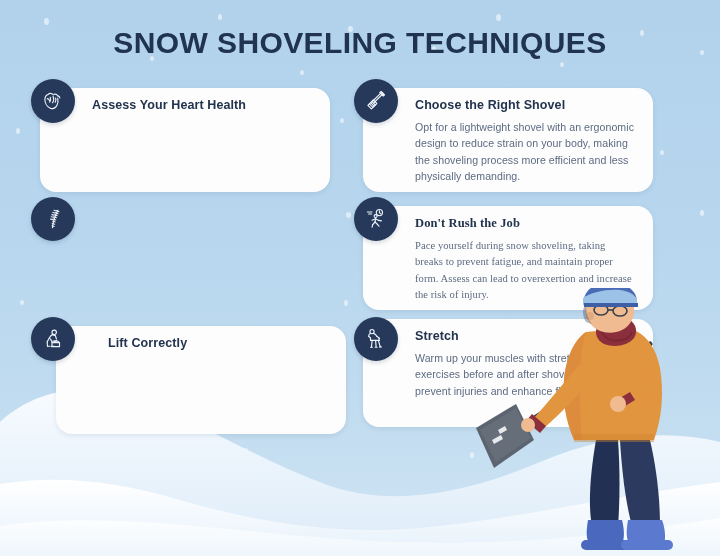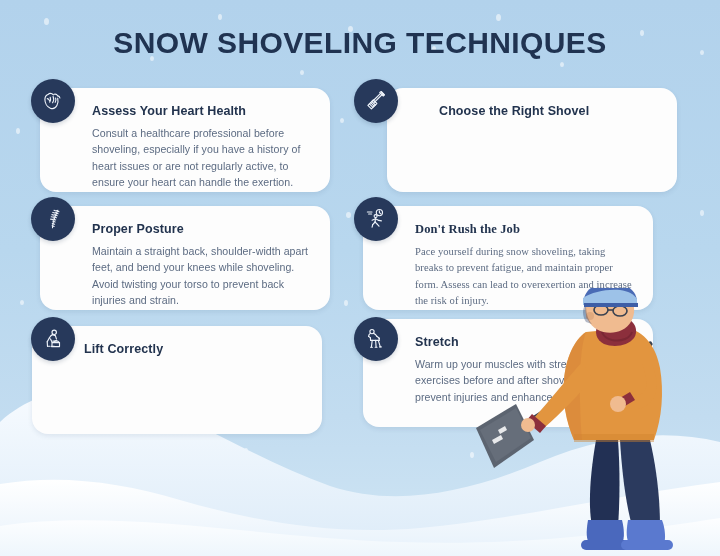--- a/index.html
+++ b/index.html
@@ -26,41 +26,41 @@
     position:absolute;top:26px;left:0;width:720px;text-align:center;
     font-size:30px;font-weight:bold;letter-spacing:.4px;color:#203351;
     font-family:"Liberation Sans", sans-serif;
   }
 
   
   .card{
     position:absolute;background:#fdfdfd;border-radius:16px;
     box-shadow:0 2px 5px rgba(40,70,110,.10);
   }
-  .card-inner{padding:16px 18px 14px 52px;}
+  .card-inner{padding:10px 18px 14px 52px;}
   .card-title{
     font-size:12.5px;font-weight:bold;color:#22334e;margin:0 0 7px 0;letter-spacing:.1px;
   }
   .card-body{
     font-size:10.6px;line-height:1.55;color:#5c6b82;margin:0;letter-spacing:.05px;
   }
 
   .icon-circle{
     position:absolute;width:44px;height:44px;border-radius:50%;
     background:#27395b;display:flex;align-items:center;justify-content:center;
     box-shadow:0 2px 4px rgba(30,50,80,.18);
   }
   .icon-circle svg{display:block;}
 
   
   #card-1{left:40px;top:88px;width:290px;height:104px;}
-  #card-2{left:363px;top:88px;width:290px;height:104px;margin-left:24px;}
+  #card-2{left:363px;top:88px;width:290px;height:104px;}
   #card-3{left:40px;top:206px;width:290px;height:104px;}
   #card-4{left:363px;top:206px;width:290px;height:104px;font-family:Liberation Serif, serif;}
-  #card-5{left:32px;top:326px;width:290px;height:108px;}
+  #card-5{left:56px;top:326px;width:290px;height:108px;}
   #card-6{left:363px;top:319px;width:290px;height:108px;}
 
   #ic-1{left:31px;top:79px;}
   #ic-2{left:354px;top:79px;}
   #ic-3{left:31px;top:197px;}
   #ic-4{left:354px;top:197px;}
   #ic-5{left:31px;top:317px;}
   #ic-6{left:354px;top:317px;}
 
   
@@ -121,60 +121,54 @@
       <path d="M0,128 C60,118 120,126 180,144 C250,164 330,180 420,172 C510,164 600,142 720,126 L720,200 L0,200 Z" fill="url(#snowB)"></path>
       <path d="M0,170 C120,152 260,182 400,186 C530,190 630,176 720,162 L720,200 L0,200 Z" fill="url(#snowC)"></path>
     </svg>
   </div>
 
   <div class="title">SNOW SHOVELING TECHNIQUES</div>
 
   <div class="card" id="card-1">
     <div class="card-inner">
       <div class="card-title">Assess Your Heart Health</div>
-      <div class="card-body">Consult a healthcare professional before shoveling, especially if you have a history of heart issues or are not regularly active, to ensure your heart can handle the exertion.</div>
     </div>
   </div>
   <div class="icon-circle" id="ic-1">
     <svg width="24" height="24" viewBox="0 0 24 24" fill="none" stroke="#eef3fa" stroke-width="1.15" stroke-linecap="round" stroke-linejoin="round">
       <path d="M7.5 5.2c-2.2.6-3.6 2.6-3.6 5.4 0 3.6 2.2 7.4 5.4 8.6 2.6 1 5.3-.2 6.6-2.6 1.2-2.2 1.4-5 .8-7.4"></path>
       <path d="M8 4.6c1.6-.5 3.3 0 4.4 1.2"></path>
       <path d="M13 5.3c1.4-.5 2.9.1 3.6 1.4"></path>
       <path d="M16.8 6.9c1.1.2 1.9 1 2.1 2.1"></path>
       <path d="M9.2 8.3c.6 1.6.4 3.4-.5 4.8"></path>
       <path d="M12.1 7.6c.9 2 .7 4.3-.5 6.1"></path>
       <path d="M6.3 9.6c1 .3 1.8 1 2.2 2"></path>
       <path d="M14.6 9.1c.6 1.4.4 3-.4 4.2"></path>
     </svg>
   </div>
 
   <div class="card" id="card-2">
     <div class="card-inner">
       <div class="card-title">Choose the Right Shovel</div>
+      <div class="card-body">Opt for a lightweight shovel with an ergonomic design to reduce strain on your body, making the shoveling process more efficient and less physically demanding.</div>
     </div>
   </div>
   <div class="icon-circle" id="ic-2">
     <svg width="24" height="24" viewBox="0 0 24 24" fill="none" stroke="#eef3fa" stroke-width="1.2" stroke-linecap="round" stroke-linejoin="round">
       <path d="M17.6 3.4l2.6 2.6"></path>
       <path d="M16.4 3.1l1.4-1.0 3.1 3.1-1.0 1.4z" transform="translate(-0.6,0.4)"></path>
       <path d="M18.7 5.0l-8.4 8.4"></path>
       <path d="M17.3 3.6l-8.4 8.4"></path>
       <path d="M9.3 11.0l-5.4 5.4 3.5 3.5 5.4-5.4z"></path>
       <path d="M6.6 13.7l3.5 3.5"></path>
       <path d="M5.4 14.9l3.5 3.5"></path>
       <path d="M7.8 12.5l3.5 3.5"></path>
     </svg>
   </div>
 
-  <div class="card" id="card-3">
-    <div class="card-inner">
-      <div class="card-title">Proper Posture</div>
-      <div class="card-body">Maintain a straight back, shoulder-width apart feet, and bend your knees while shoveling. Avoid twisting your torso to prevent back injuries and strain.</div>
-    </div>
-  </div>
   <div class="icon-circle" id="ic-3">
     <svg width="24" height="24" viewBox="0 0 24 24" fill="none" stroke="#eef3fa" stroke-width="1.1" stroke-linecap="round" stroke-linejoin="round">
       <path d="M16.8 3.2c-1.8 3.6-3.4 7.6-4.4 11.6-.5 2.1-.8 4.1-.9 6.0"></path>
       <path d="M15.6 3.6l2.4 1.2"></path>
       <path d="M14.6 5.6l2.5 1.1"></path>
       <path d="M13.7 7.6l2.5 1.1"></path>
       <path d="M12.9 9.7l2.5 1.0"></path>
       <path d="M12.2 11.9l2.5 1.0"></path>
       <path d="M11.7 14.1l2.4.9"></path>
       <path d="M11.3 16.4l2.3.8"></path>

